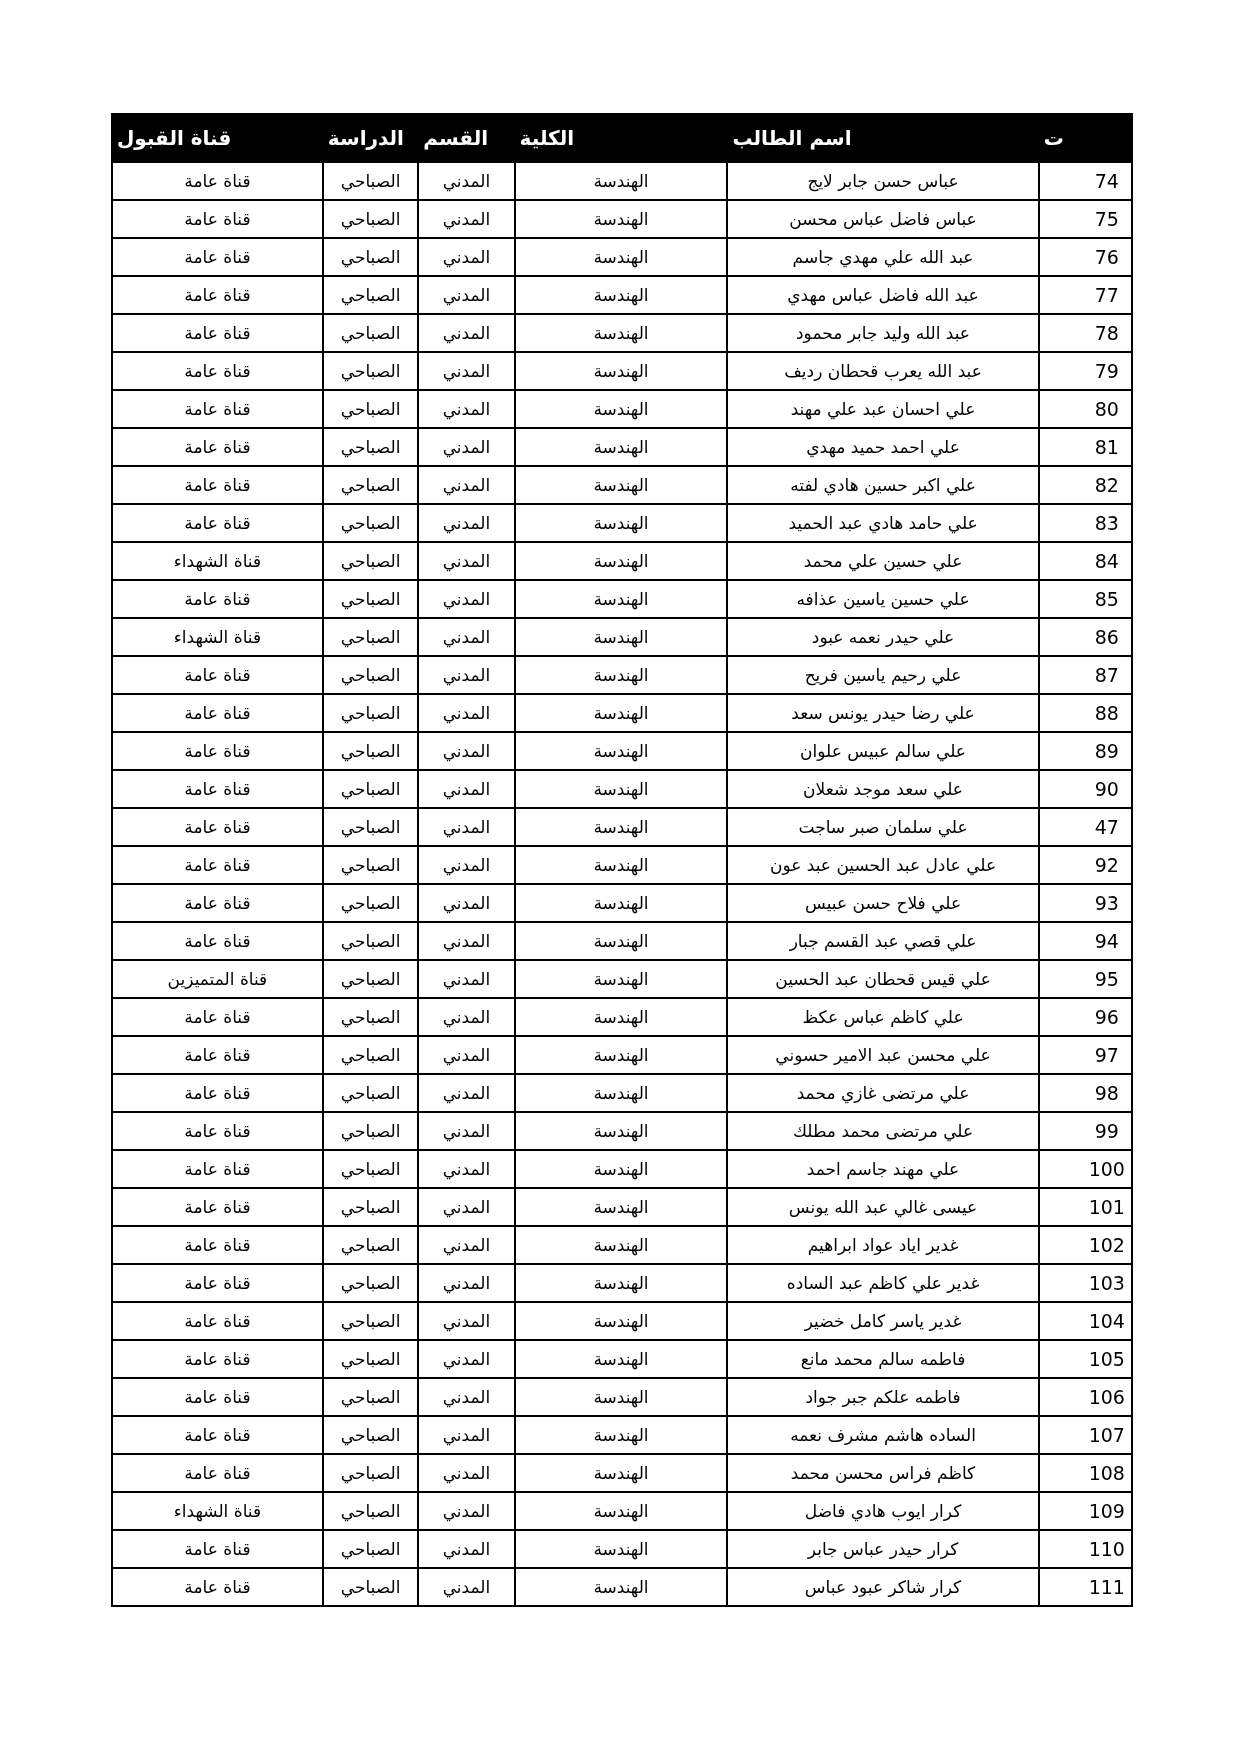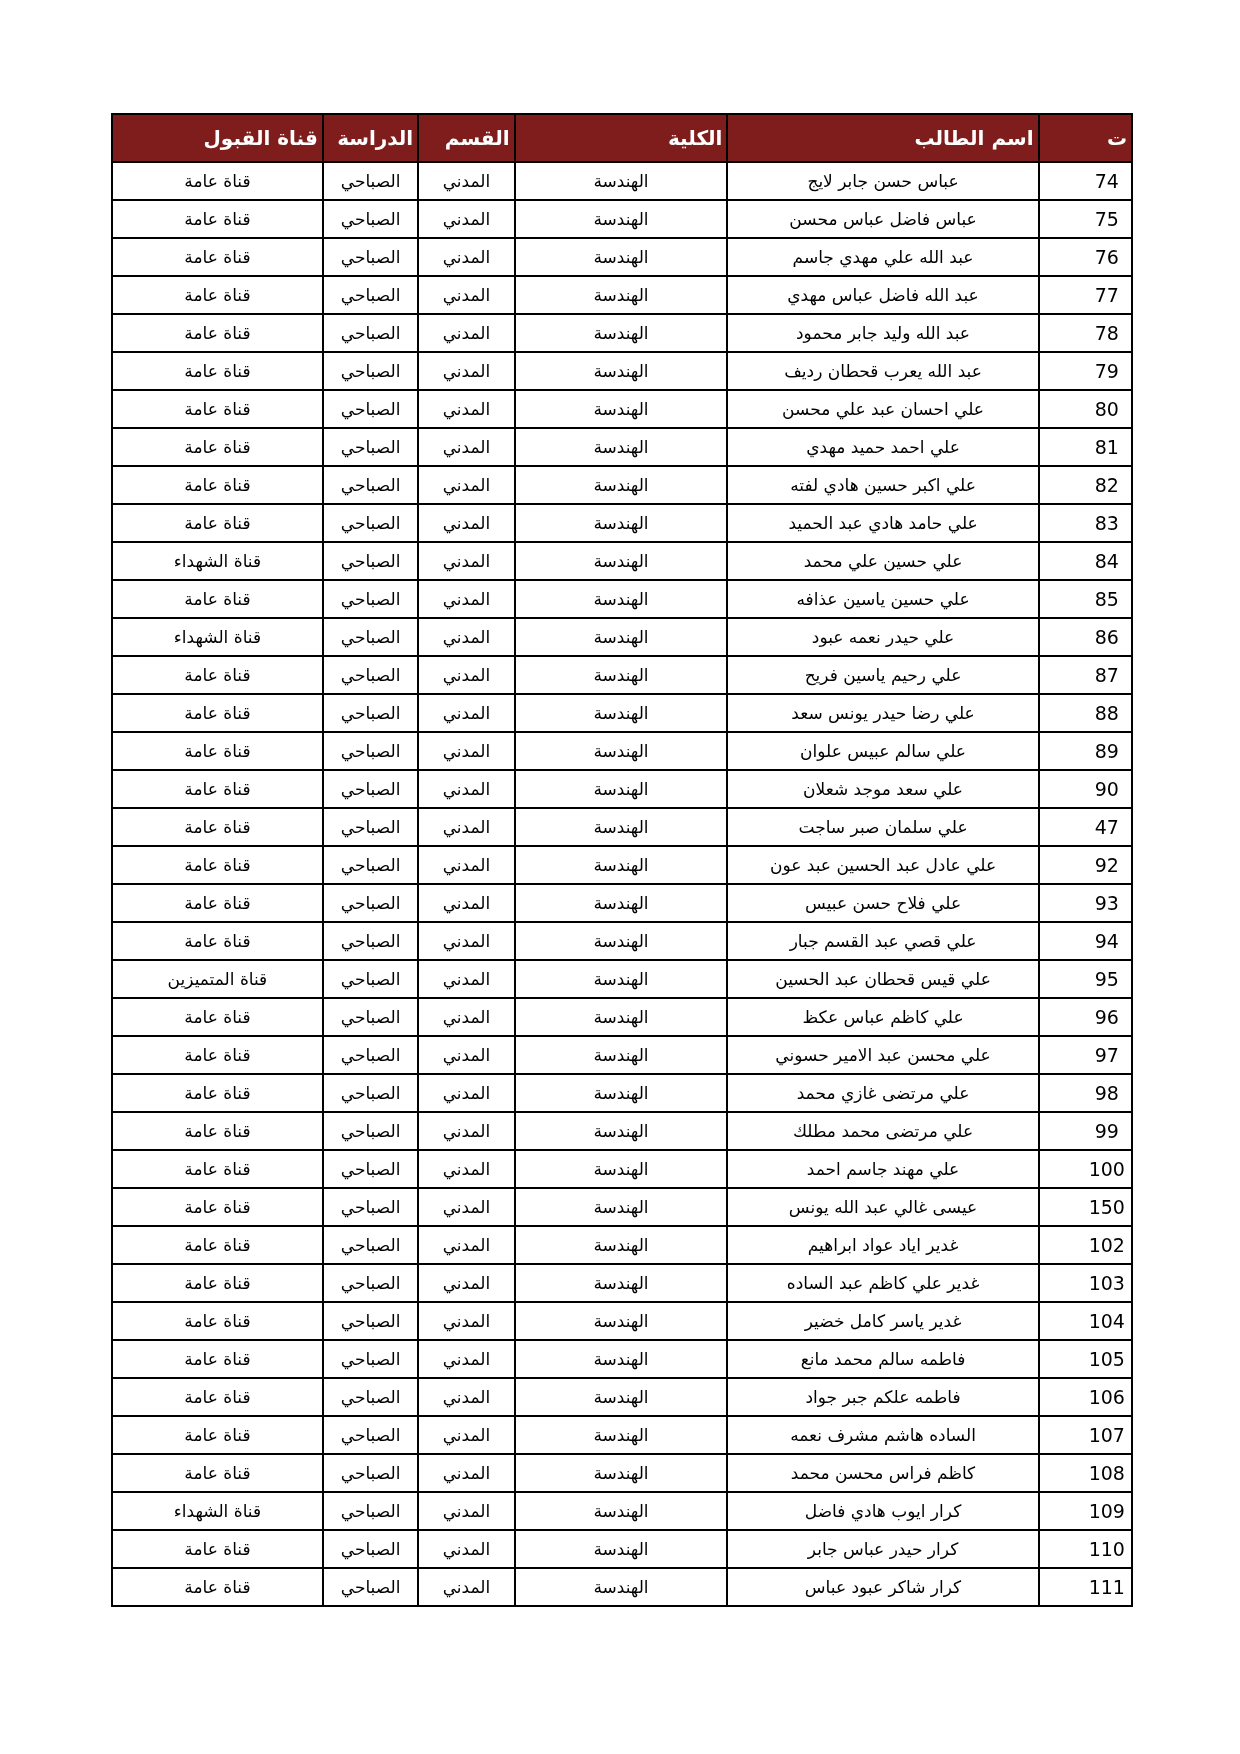--- a/index.html
+++ b/index.html
@@ -19,27 +19,27 @@
   table.admission-table {
     position: absolute;
     top: 113px;
     right: 107px;
     width: 1022px;
     border-collapse: collapse;
     table-layout: fixed;
     direction: rtl;
   }
   .admission-table th {
-    background: #7f1d1d;
+    background: #000000;
     color: #ffffff;
     font-size: 20px;
     font-weight: bold;
     height: 46px;
     border: 2px solid #000000;
-    text-align: right;
+    text-align: left;
     padding: 0 4px;
   }
   .admission-table td {
     height: 36px;
     border: 2px solid #000000;
     text-align: center;
     vertical-align: middle;
     font-size: 17px;
     color: #000000;
     padding: 0 4px;
@@ -126,21 +126,21 @@
         <tr>
           <td class="col-no">79</td>
           <td class="col-name">عبد الله يعرب قحطان رديف</td>
           <td class="col-college">الهندسة</td>
           <td class="col-department">المدني</td>
           <td class="col-study">الصباحي</td>
           <td class="col-channel">قناة عامة</td>
         </tr>
         <tr>
           <td class="col-no">80</td>
-          <td class="col-name">علي احسان عبد علي محسن</td>
+          <td class="col-name">علي احسان عبد علي مهند</td>
           <td class="col-college">الهندسة</td>
           <td class="col-department">المدني</td>
           <td class="col-study">الصباحي</td>
           <td class="col-channel">قناة عامة</td>
         </tr>
         <tr>
           <td class="col-no">81</td>
           <td class="col-name">علي احمد حميد مهدي</td>
           <td class="col-college">الهندسة</td>
           <td class="col-department">المدني</td>
@@ -293,21 +293,21 @@
         </tr>
         <tr>
           <td class="col-no">100</td>
           <td class="col-name">علي مهند جاسم احمد</td>
           <td class="col-college">الهندسة</td>
           <td class="col-department">المدني</td>
           <td class="col-study">الصباحي</td>
           <td class="col-channel">قناة عامة</td>
         </tr>
         <tr>
-          <td class="col-no">150</td>
+          <td class="col-no">101</td>
           <td class="col-name">عيسى غالي عبد الله يونس</td>
           <td class="col-college">الهندسة</td>
           <td class="col-department">المدني</td>
           <td class="col-study">الصباحي</td>
           <td class="col-channel">قناة عامة</td>
         </tr>
         <tr>
           <td class="col-no">102</td>
           <td class="col-name">غدير اياد عواد ابراهيم</td>
           <td class="col-college">الهندسة</td>

